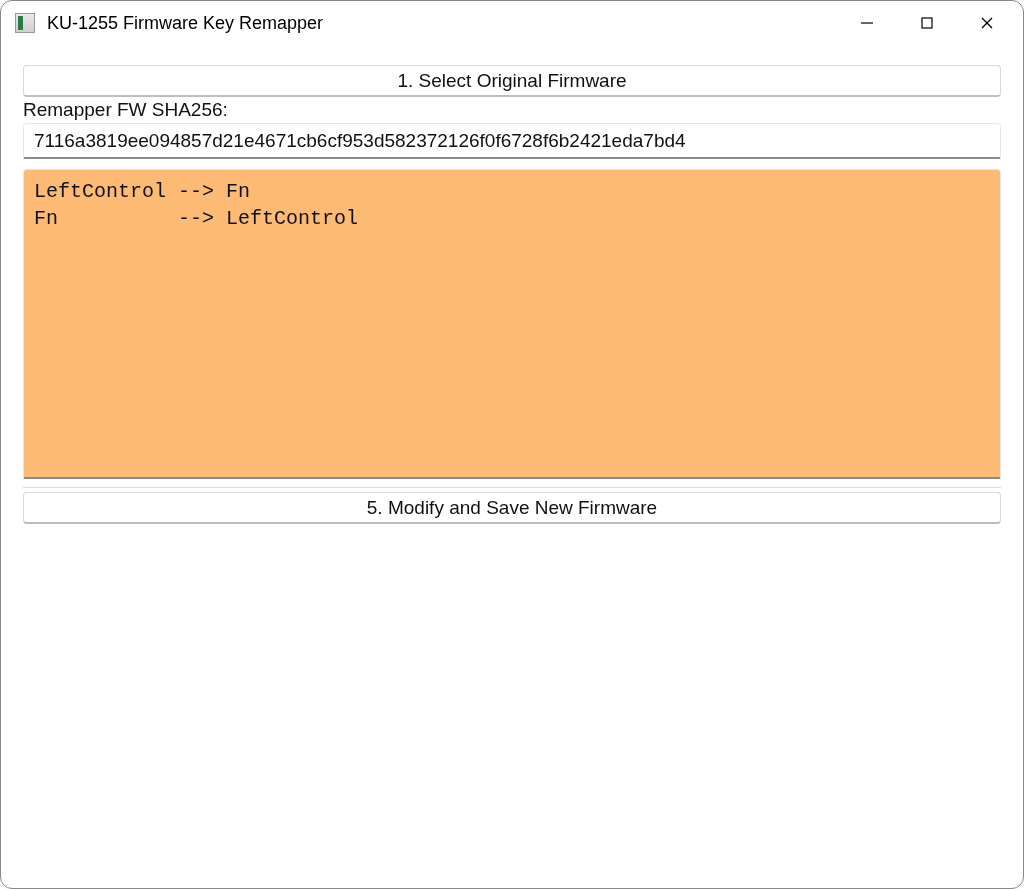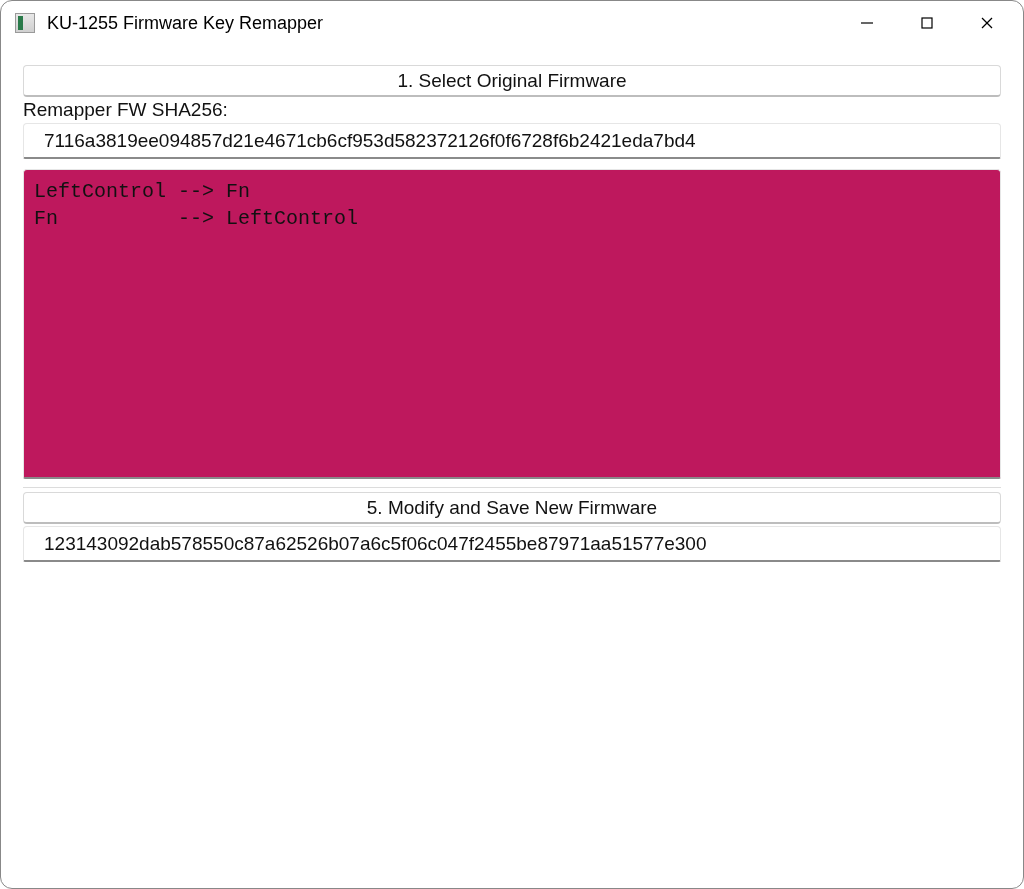--- a/index.html
+++ b/index.html
@@ -91,27 +91,27 @@
     }
     .text-field {
       width: 100%;
       height: 36px;
       background: #ffffff;
       border: 1px solid #e6e6e6;
       border-bottom: 2px solid #8a8a8a;
       border-radius: 4px 4px 2px 2px;
       font-size: 19px;
       color: #111;
-      padding: 4px 20px;
+      padding: 4px 10px;
       outline: none;
     }
     .text-area {
       width: 100%;
       height: 310px;
-      background: #be185d;
+      background: #fdba74;
       border: 1px solid #e6e6e6;
       border-bottom: 2px solid #8a8a8a;
       border-radius: 4px 4px 2px 2px;
       font-family: "Consolas", "Courier New", monospace;
       font-size: 20px;
       color: #111;
       padding: 8px 10px;
       line-height: 1.35;
       white-space: pre;
       resize: none;
@@ -159,16 +159,15 @@
     <input type="text" class="text-field" value="7116a3819ee094857d21e4671cb6cf953d582372126f0f6728f6b2421eda7bd4" style="">
 
     <div class="section-gap"></div>
 
     <textarea class="text-area" readonly="" style="">LeftControl --&gt; Fn
 Fn          --&gt; LeftControl</textarea>
 
     <hr class="hr">
 
     <button class="wide-btn">5. Modify and Save New Firmware</button>
-    <input type="text" class="text-field" value="123143092dab578550c87a62526b07a6c5f06c047f2455be87971aa51577e300" style="">
 
   </div>
 </div>
 
 </body></html>

